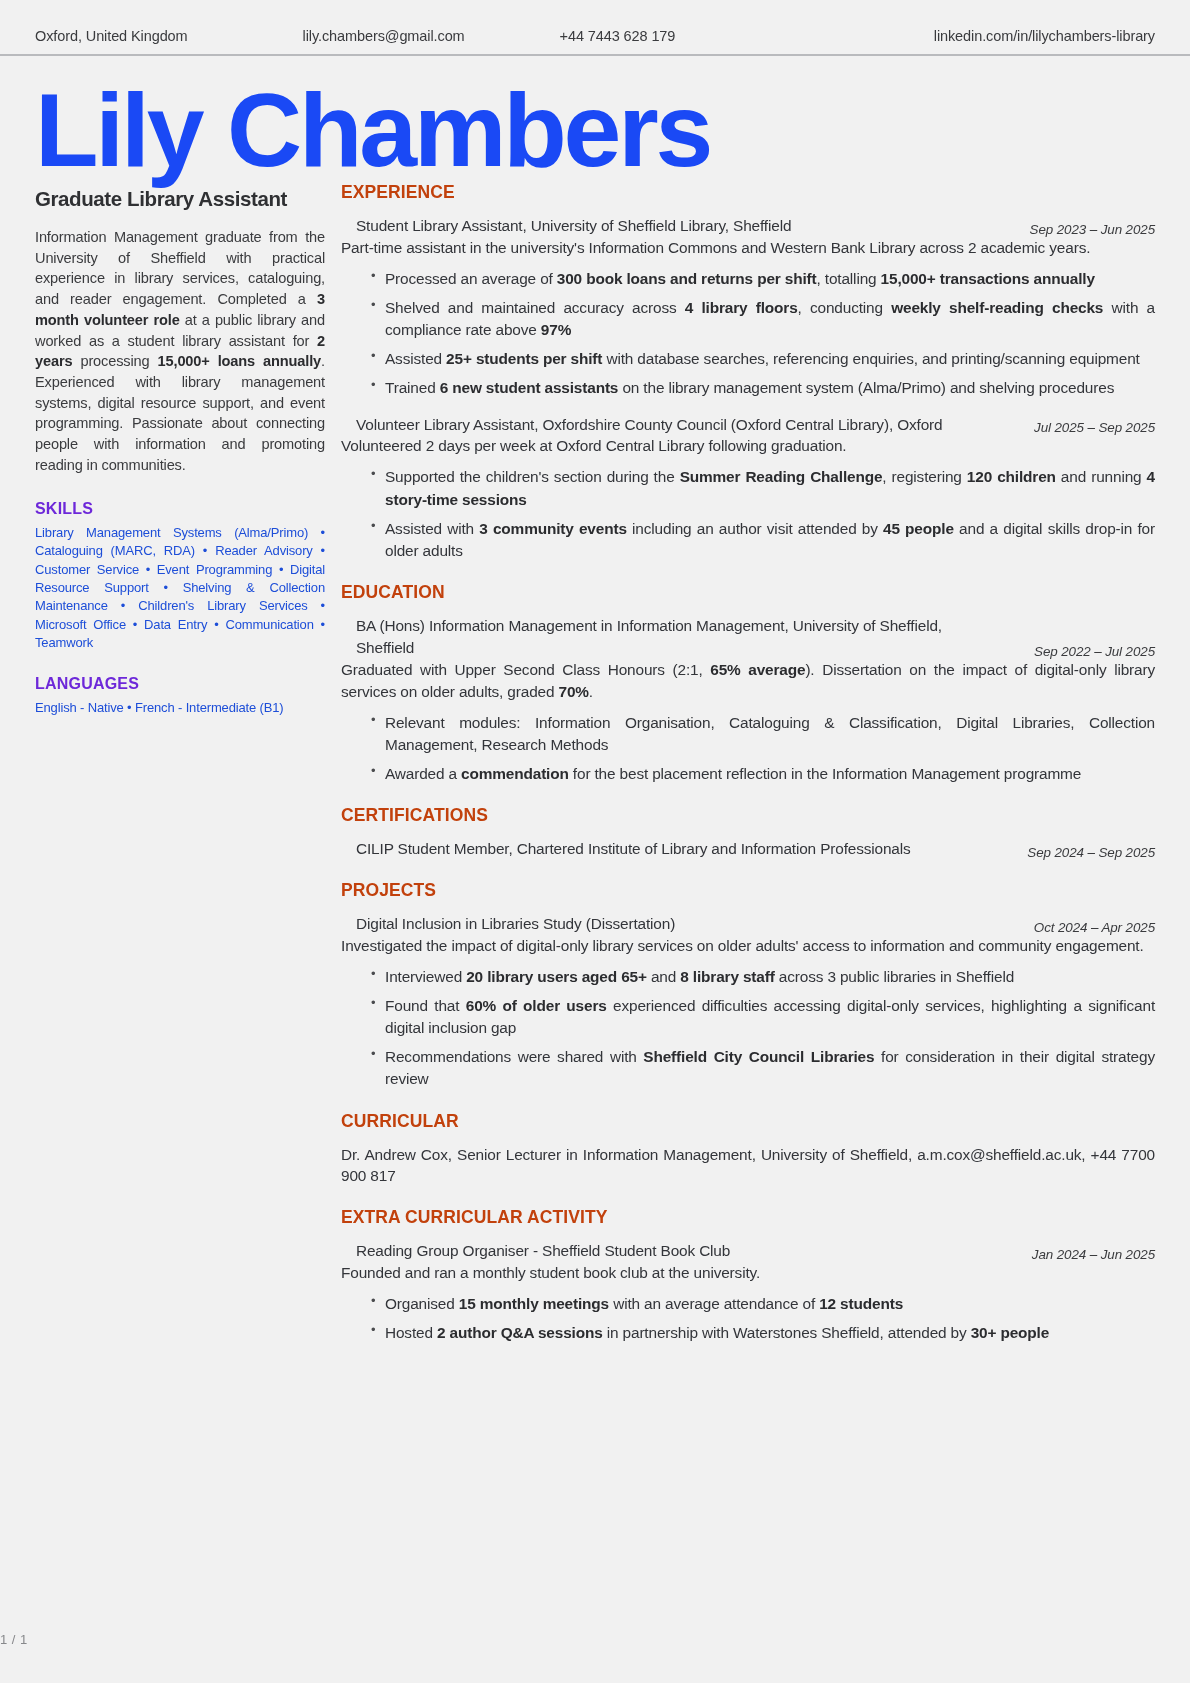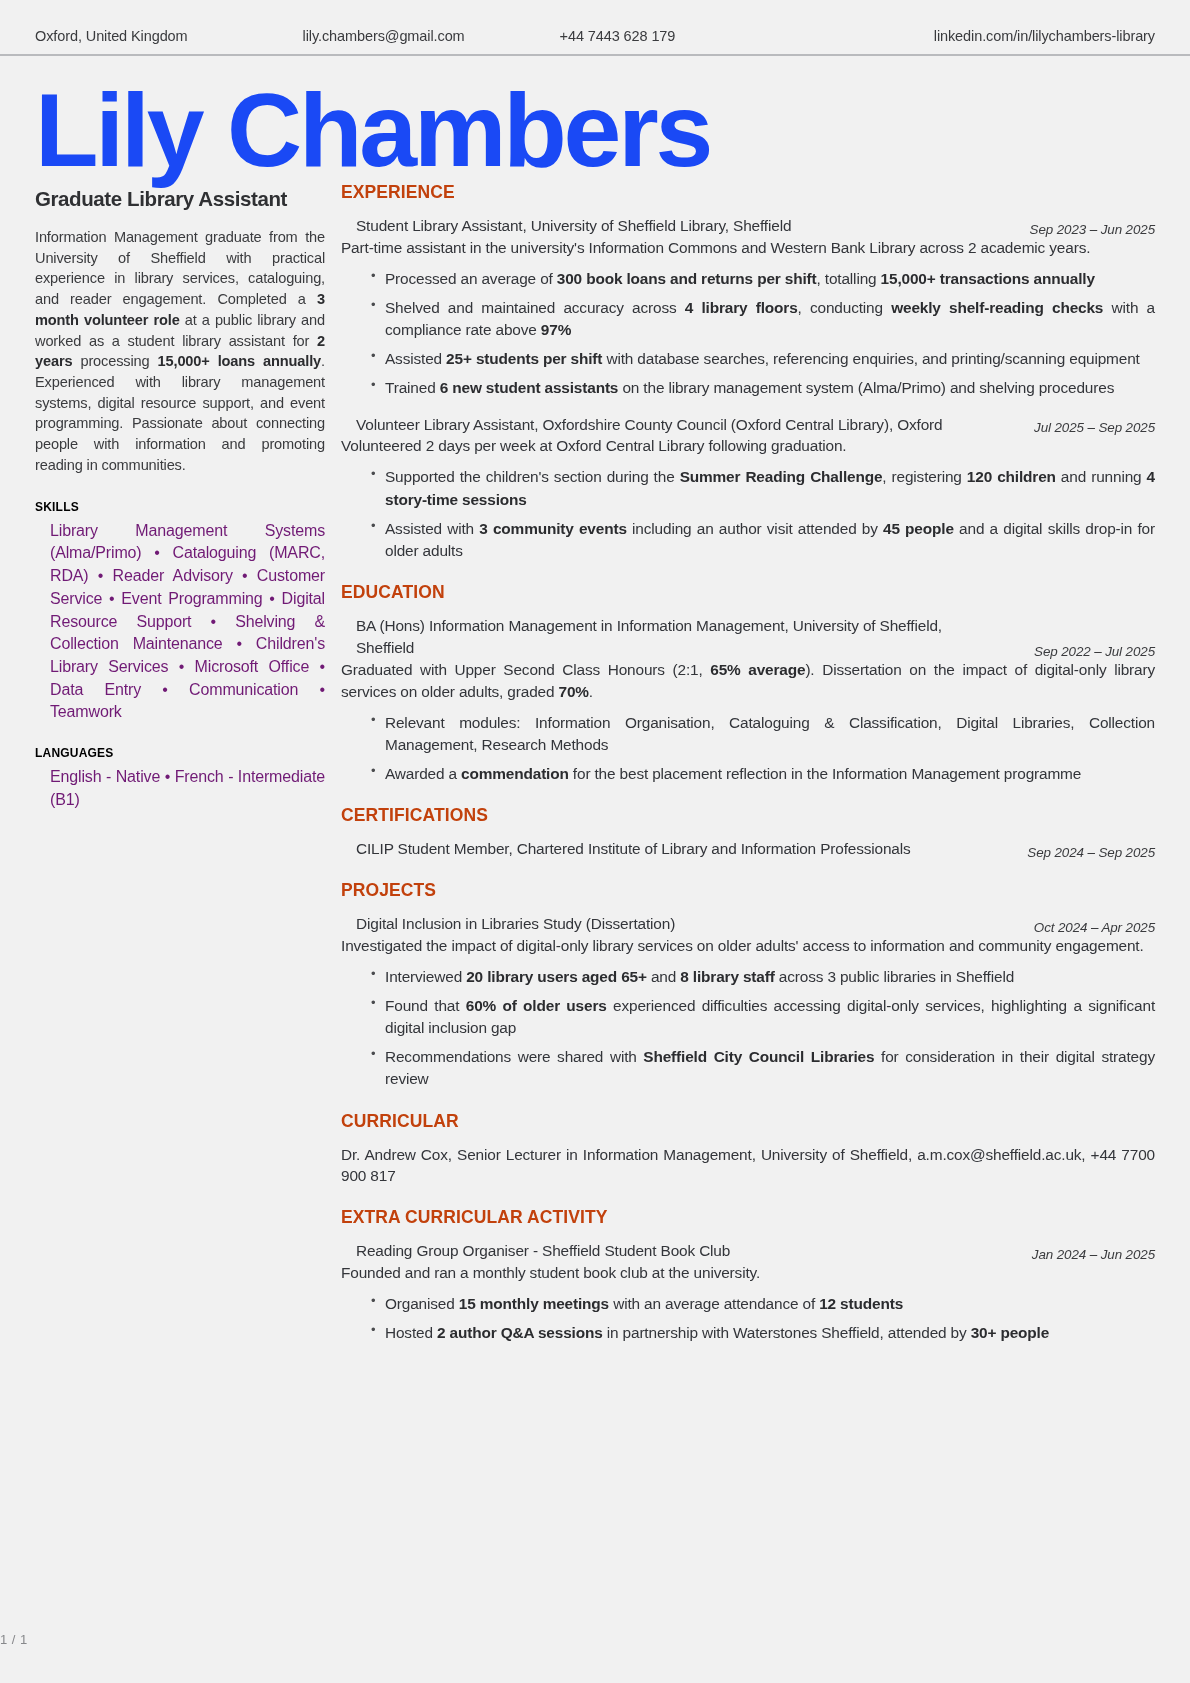--- a/index.html
+++ b/index.html
@@ -82,32 +82,32 @@
     font-size: 14.6px;
     line-height: 1.42;
     text-align: justify;
     color: #3a3b3e;
     margin: 0 0 24px 0;
     letter-spacing: -0.15px;
   }
   .summary b { font-weight: 700; color: #2b2c2f; }
 
   .side-head {
-    font-size: 12px;
+    font-size: 16px;
     font-weight: 700;
     letter-spacing: 0.2px;
-    color: #000000;
+    color: #6d28d9;
     margin: 0 0 6px 0;
   }
   .side-body {
-    font-size: 16px;
+    font-size: 13px;
     line-height: 1.42;
     text-align: justify;
-    color: #701a75;
-    margin: 0 0 22px 15px;
+    color: #1d4ed8;
+    margin: 0 0 22px 0;
     letter-spacing: -0.15px;
   }
 
   
   .sec-head {
     font-size: 17.5px;
     font-weight: 700;
     letter-spacing: 0.1px;
     color: #c2410c;
     margin: 0 0 12px 0;

